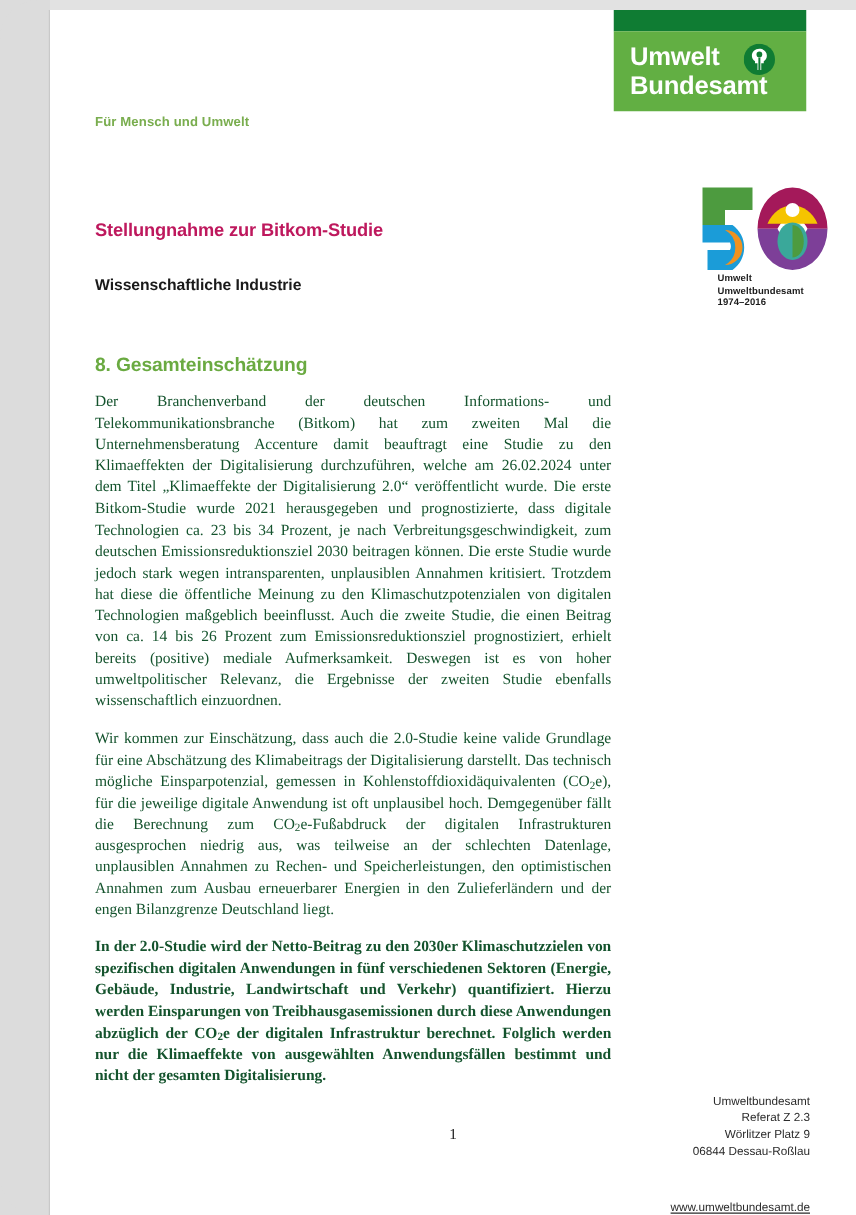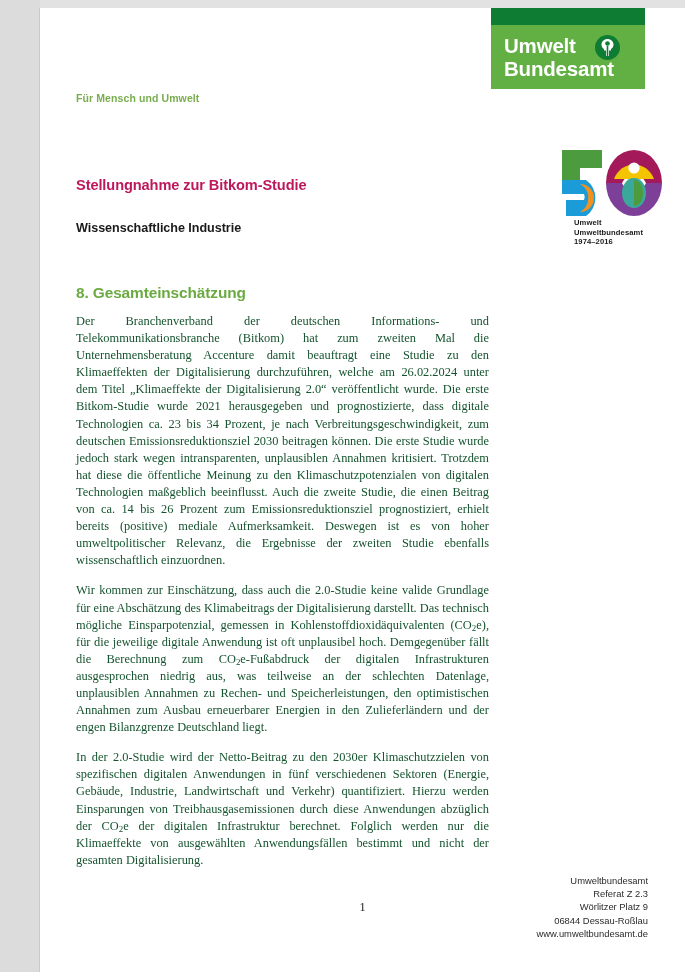--- a/index.html
+++ b/index.html
@@ -152,21 +152,21 @@
     font-size: 12.4px;
     line-height: 17.1px;
     color: #14532d;
     text-align: justify;
     text-justify: inter-word;
     hyphens: manual;
   }
   .body-copy p {
     margin: 0 0 13px 0;
   }
-  .body-copy p:last-child { margin-bottom: 4px; }
+  .body-copy p:last-child { margin-bottom: 4px; font-weight: bold; }
   sub {
     font-size: 0.72em;
     line-height: 0;
     vertical-align: -0.22em;
   }
 
   
   .page-number {
     position: absolute;
     left: 0;
@@ -181,21 +181,23 @@
     position: absolute;
     right: 37px;
     top: 866px;
     text-align: right;
     font-size: 9.4px;
     line-height: 13.2px;
     color: #2b2b2b;
   }
   .footer-address span { display: block; }
   .footer-address .url {
+    text-decoration: underline;
     color: #2b2b2b;
+    margin-top: 32px;
   }
 </style>
 </head>
 <body>
 
 <div id="viewer">
 
   <div class="edge-top"></div>
 
   <div id="page">

